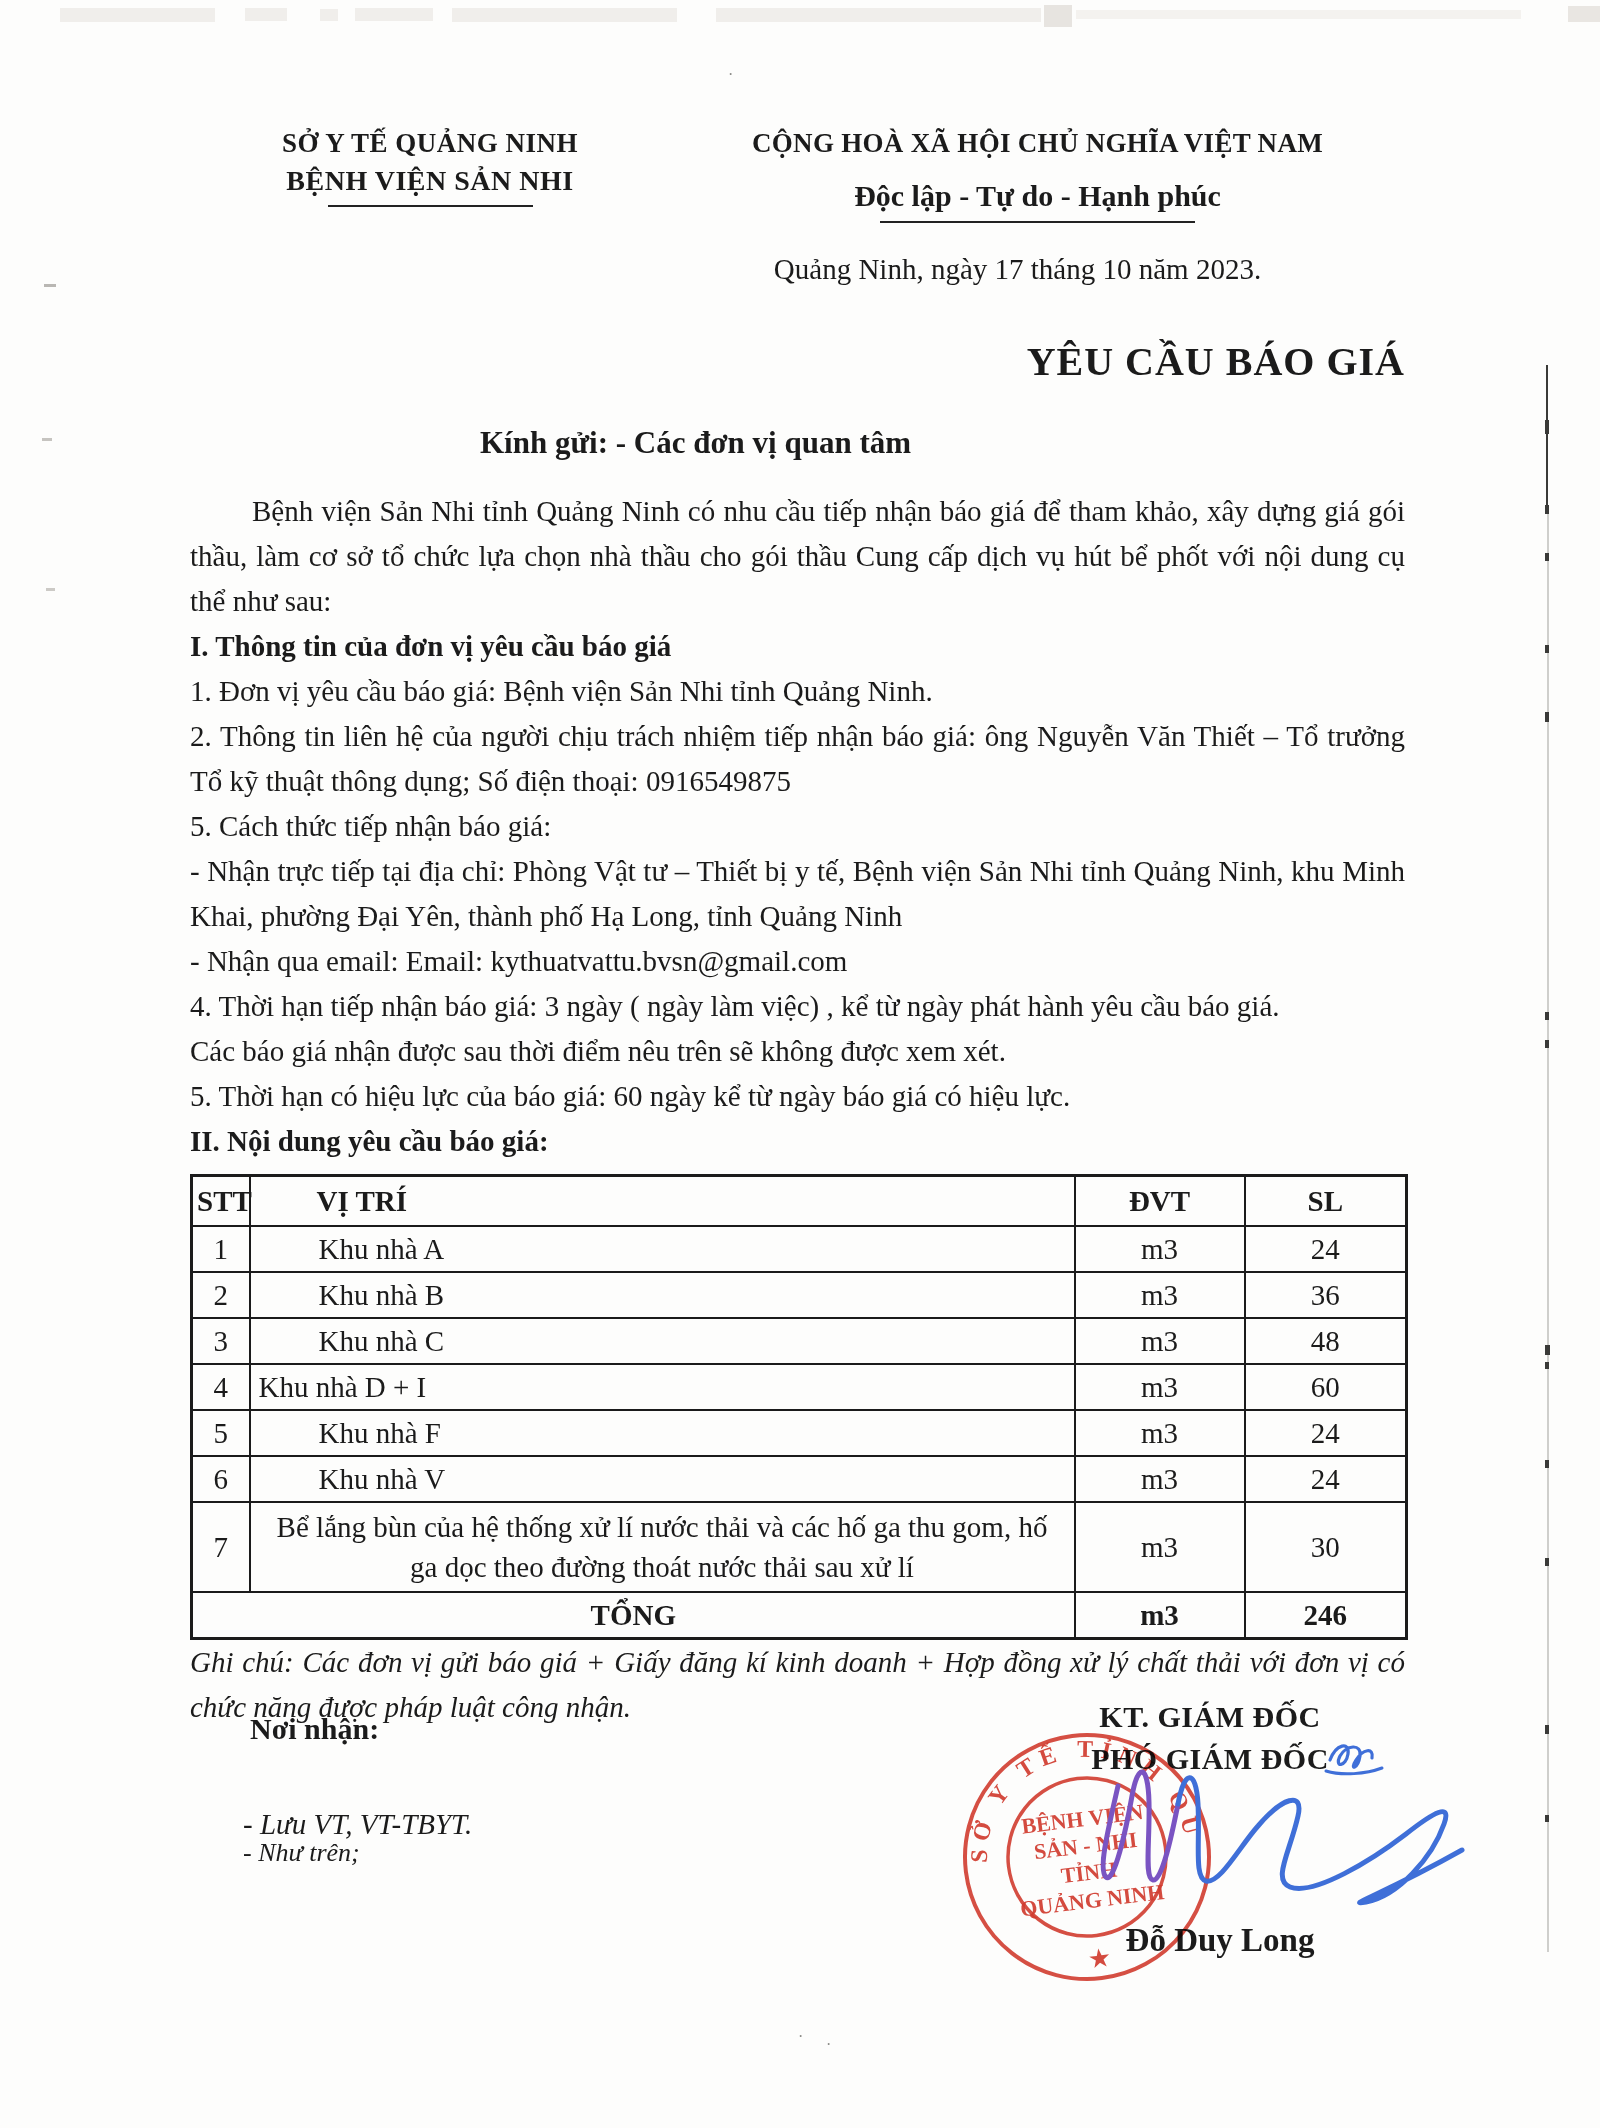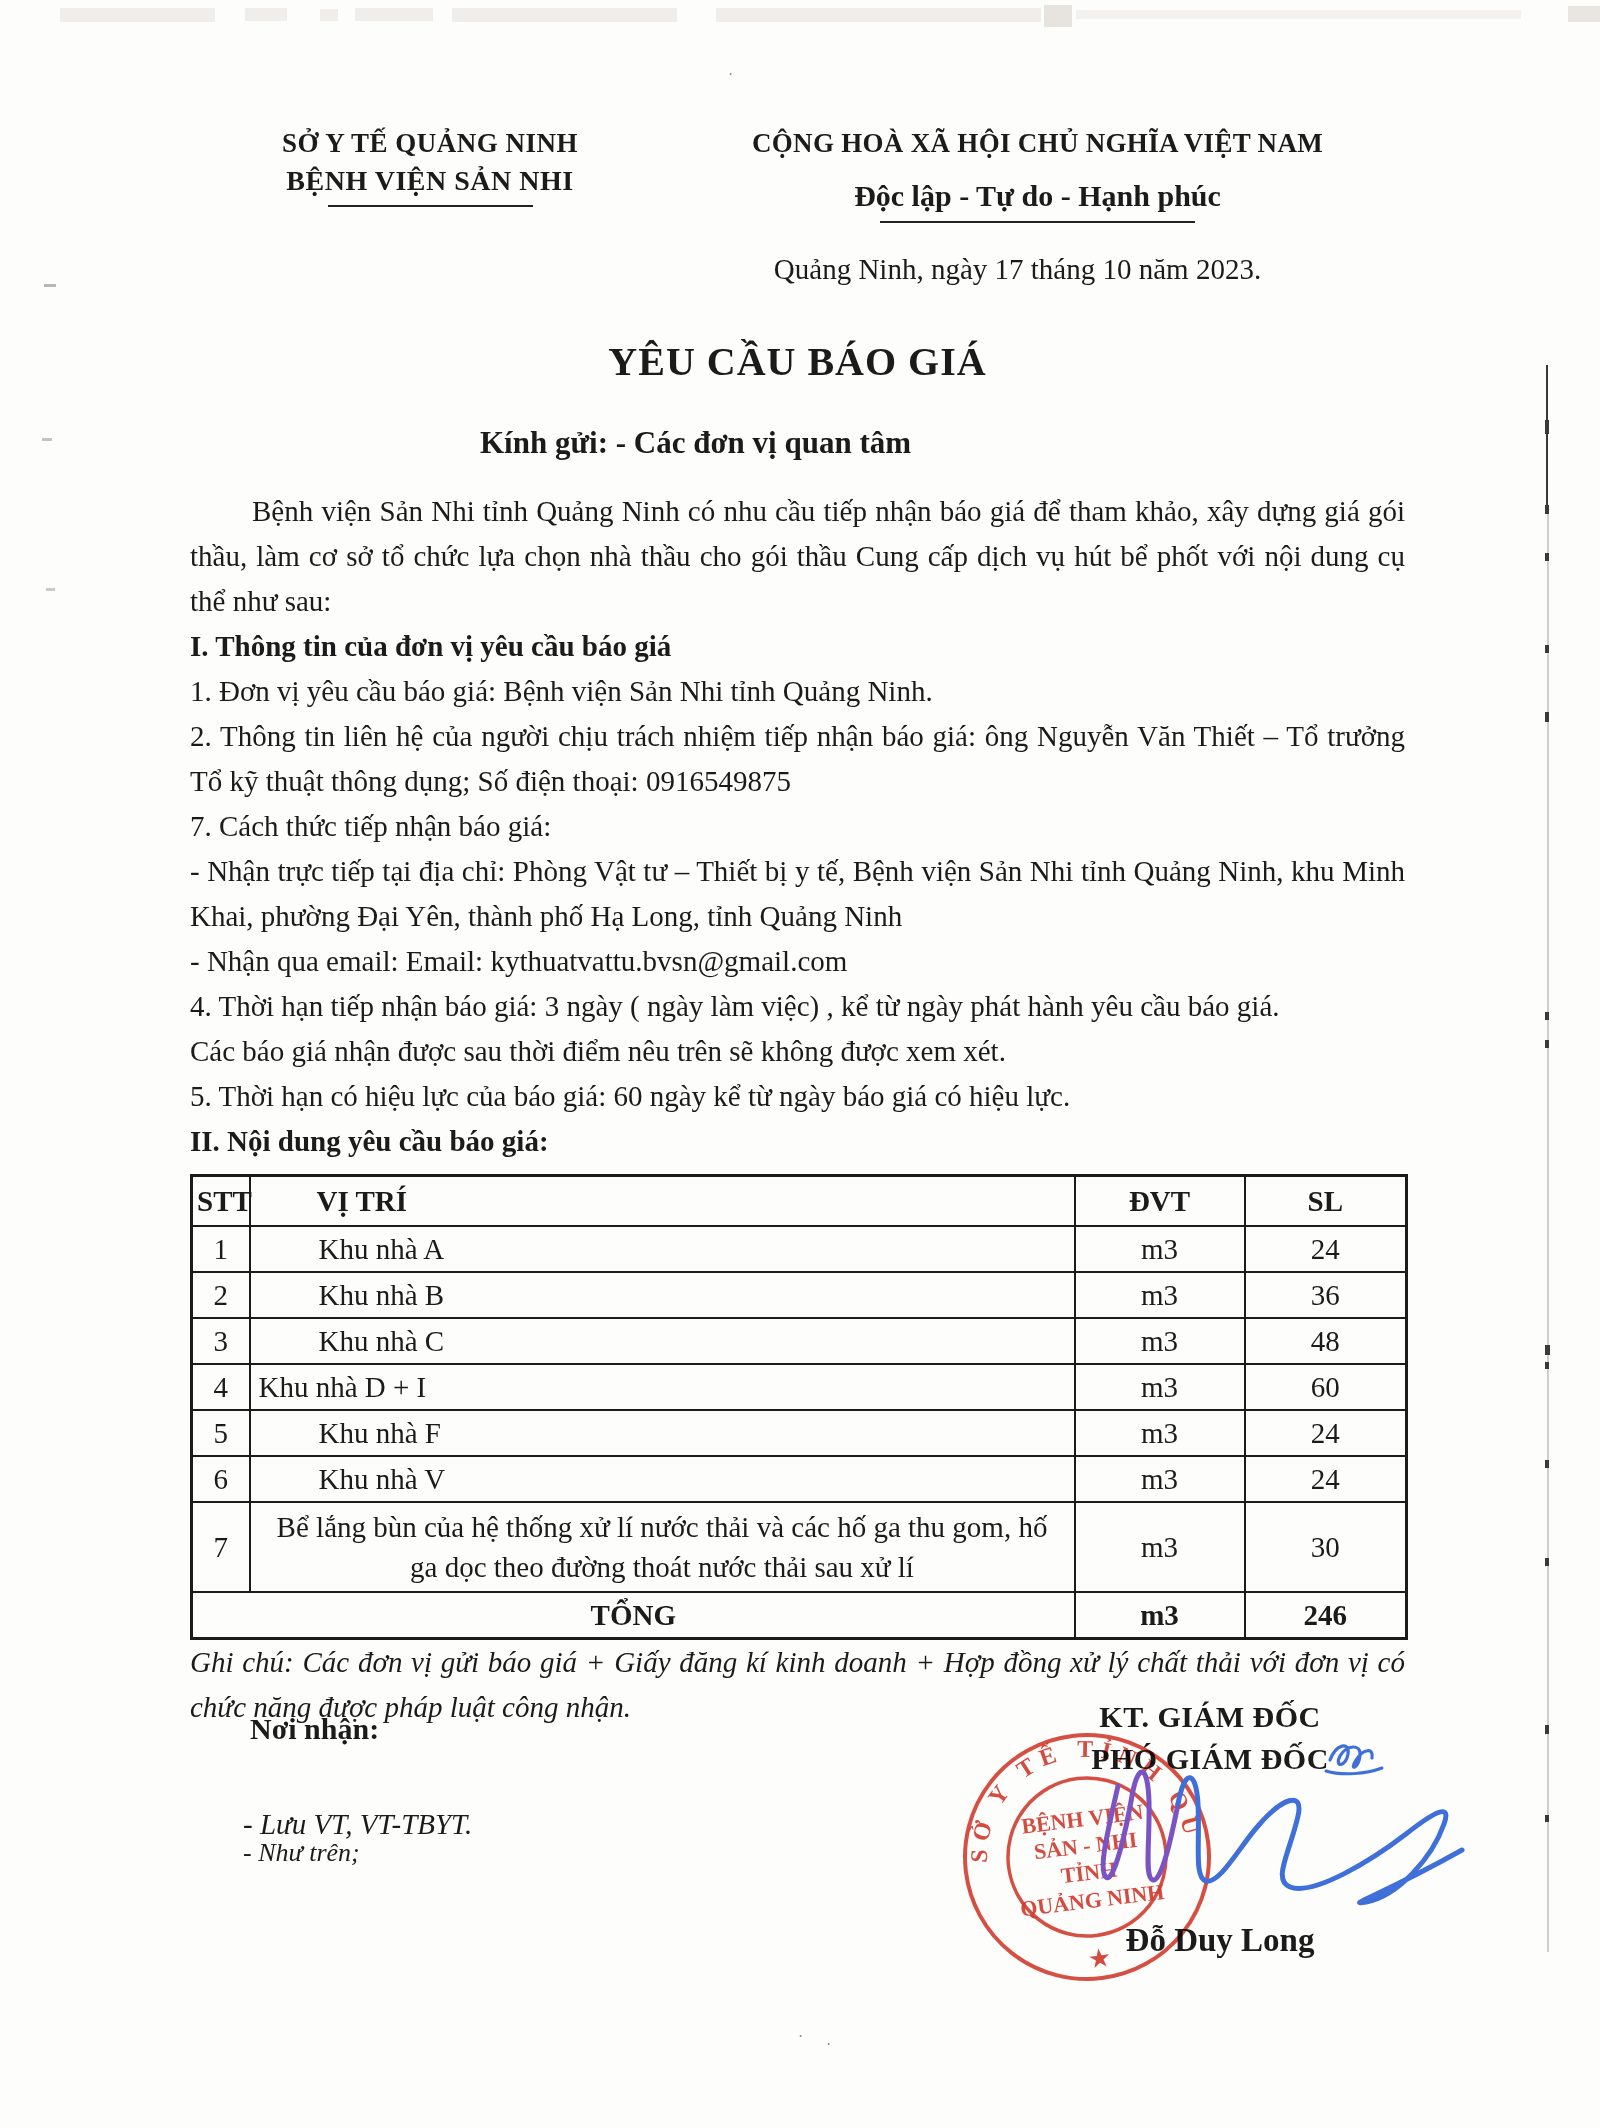--- a/index.html
+++ b/index.html
@@ -21,21 +21,21 @@
   .h-right{width:735px;text-align:center;}
   .h-l1{font-size:27px;font-weight:bold;letter-spacing:.5px;}
   .h-l2{font-size:28px;font-weight:bold;margin-top:6px;letter-spacing:.5px;}
   .h-r1{font-size:27px;font-weight:bold;letter-spacing:.3px;}
   .h-r2{font-size:30px;font-weight:bold;margin-top:20px;}
   .h-rule{height:0;border-top:2.5px solid #222;margin:8px auto 0 auto;}
   .rule-left{width:205px;}
   .rule-right{width:315px;}
   .date-line{font-size:29px;margin-top:30px;transform:translateX(-20px);}
   
-  .doc-title{text-align:center;font-size:40px;font-weight:bold;letter-spacing:1px;margin-top:52px;}
+  .doc-title{text-align:right;font-size:40px;font-weight:bold;letter-spacing:1px;margin-top:52px;}
   .salutation{text-align:center;font-size:31px;font-weight:bold;margin-top:40px;transform:translateX(-102px);}
   
   .body-text{margin-top:28px;}
   .body-text p{margin:0;font-size:29px;line-height:45px;text-align:justify;}
   p.indent{text-indent:62px;}
   p.bold{font-weight:bold;}
   
   table.quote{border-collapse:collapse;margin-top:10px;width:1215px;table-layout:fixed;}
   table.quote td,table.quote th{border:2.5px solid #1b1b1b;font-size:29px;padding:2px 4px;vertical-align:middle;}
   table.quote{border:3px solid #1b1b1b;}
@@ -119,21 +119,21 @@
     </div>
 
     <div class="doc-title">YÊU CẦU BÁO GIÁ</div>
     <div class="salutation">Kính gửi: - Các đơn vị quan tâm</div>
 
     <div class="body-text">
       <p class="indent">Bệnh viện Sản Nhi tỉnh Quảng Ninh có nhu cầu tiếp nhận báo giá để tham khảo, xây dựng giá gói thầu, làm cơ sở tổ chức lựa chọn nhà thầu cho gói thầu Cung cấp dịch vụ hút bể phốt  với nội dung cụ thể như sau:</p>
       <p class="bold">I. Thông tin của đơn vị yêu cầu báo giá</p>
       <p>1. Đơn vị yêu cầu báo giá: Bệnh viện Sản Nhi tỉnh Quảng Ninh.</p>
       <p>2. Thông tin liên hệ của người chịu trách nhiệm tiếp nhận báo giá: ông Nguyễn Văn Thiết – Tổ trưởng Tổ kỹ thuật thông dụng; Số điện thoại: 0916549875</p>
-      <p>7. Cách thức tiếp nhận báo giá:</p>
+      <p>5. Cách thức tiếp nhận báo giá:</p>
       <p>- Nhận trực tiếp tại địa chỉ: Phòng Vật tư – Thiết bị y tế, Bệnh viện Sản Nhi tỉnh Quảng Ninh, khu Minh Khai, phường Đại Yên, thành phố Hạ Long, tỉnh Quảng Ninh</p>
       <p>- Nhận qua email: Email: kythuatvattu.bvsn@gmail.com</p>
       <p>4. Thời hạn tiếp nhận báo giá: 3 ngày ( ngày làm việc) , kể từ ngày phát hành yêu cầu báo giá.</p>
       <p>Các báo giá nhận được sau thời điểm nêu trên sẽ không được xem xét.</p>
       <p>5. Thời hạn có hiệu lực của báo giá: 60 ngày kể từ ngày báo giá có hiệu lực.</p>
       <p class="bold">II. Nội dung yêu cầu báo giá:</p>
 
       <table class="quote">
         <colgroup>
             <col style="width:58px">

